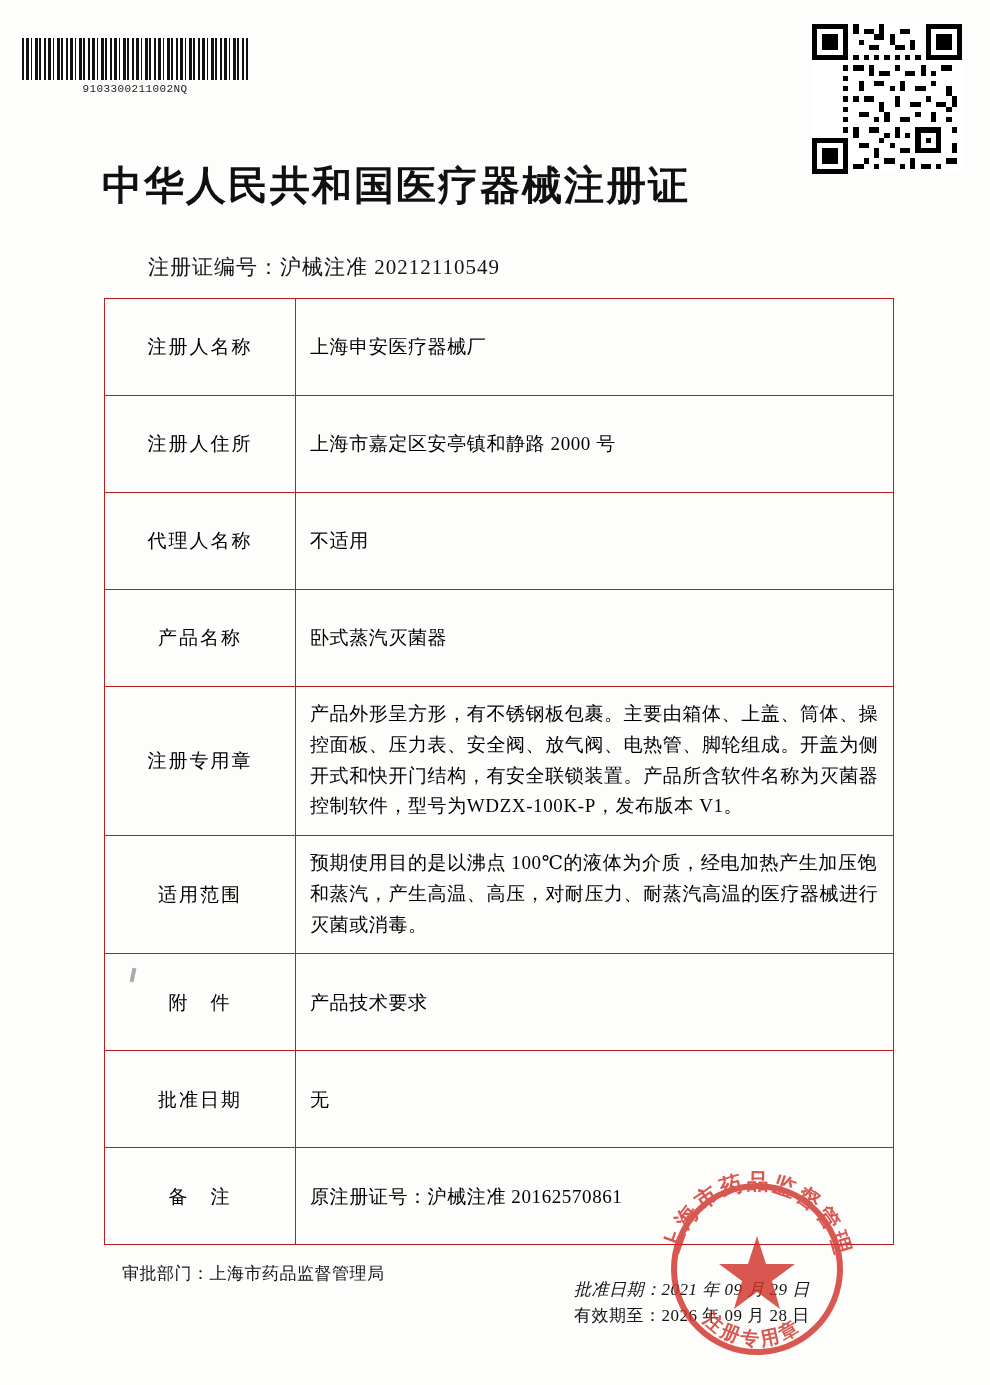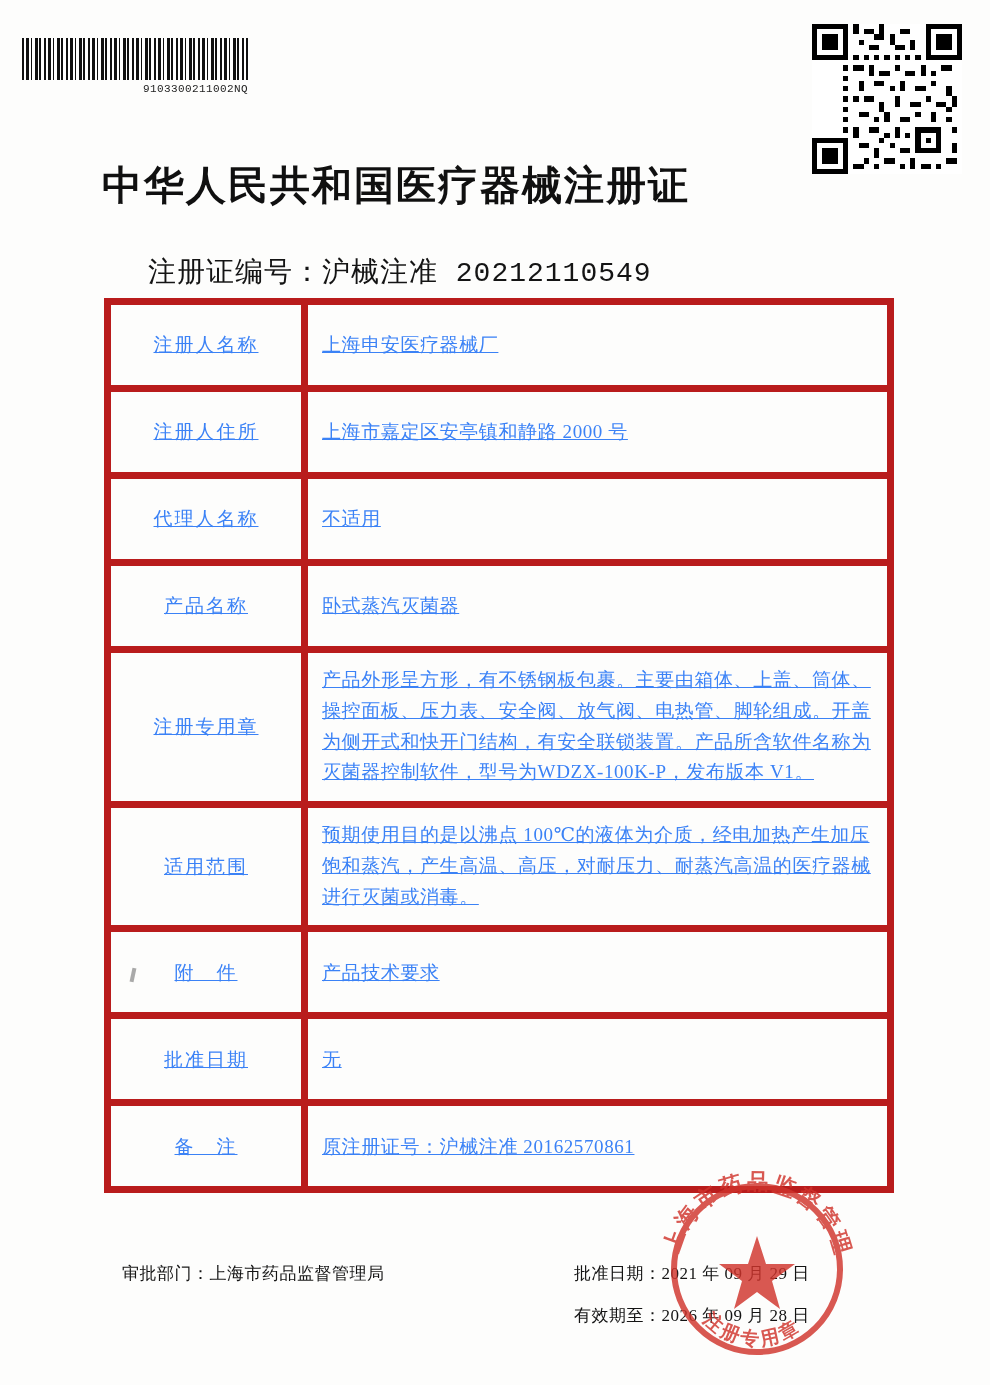--- a/index.html
+++ b/index.html
@@ -18,21 +18,21 @@
     overflow: hidden;
     background: #fdfdfc;
   }
 
   
   .barcode-wrap {
     position: absolute;
     left: 22px;
     top: 38px;
     width: 226px;
-    text-align: right;
+    text-align: center;
   }
   .barcode {
     height: 42px;
     width: 226px;
     background-image: repeating-linear-gradient(
       to right,
       #111 0px, #111 2px, #fff 2px, #fff 4px,
       #111 4px, #111 7px, #fff 7px, #fff 9px,
       #111 9px, #111 10px, #fff 10px, #fff 13px,
       #111 13px, #111 16px, #fff 16px, #fff 17px,
@@ -68,51 +68,49 @@
     font-weight: bold;
     font-size: 40px;
     letter-spacing: 2px;
     color: #101010;
   }
 
   .cert-no {
     position: absolute;
     top: 253px;
     left: 148px;
-    font-size: 28px;
+    font-size: 21px;
     letter-spacing: 1px;
     color: #141414;
-    font-family: Liberation Mono, monospace;
   }
 
   
   .cert-table {
     position: absolute;
     top: 298px;
     left: 104px;
     width: 790px;
     border-collapse: collapse;
     table-layout: fixed;
   }
   .cert-table td {
-    border: 7px solid #b91c1c;
+    border: 1px solid #b91c1c;
     font-size: 19px;
     line-height: 1.55;
-    color: #3b82f6;
+    color: #000000;
     vertical-align: middle;
-    text-decoration: underline;
   }
   .cert-table td.label {
     width: 182px;
     text-align: center;
     letter-spacing: 2px;
     padding: 10px 4px;
   }
   .cert-table td.value {
-    padding: 10px 14px;
+    padding: 18px 14px;
     letter-spacing: 0.6px;
   }
   .cert-table tr.tall td { height: 60px; }
   .cert-table td.value.multiline {
     line-height: 1.62;
     padding: 12px 14px 13px 14px;
   }
 
   
   .footer {
@@ -125,22 +123,23 @@
   }
   .footer .left {
     position: absolute;
     left: 18px;
     top: 0;
     letter-spacing: 0.5px;
   }
   .footer .right-1 {
     position: absolute;
     left: 470px;
-    top: 0;
+    top: 16px;
     letter-spacing: 0.5px;
+    font-style: italic;
   }
   .footer .right-2 {
     position: absolute;
     left: 470px;
     top: 42px;
     letter-spacing: 0.5px;
   }
 
   
   .seal {

